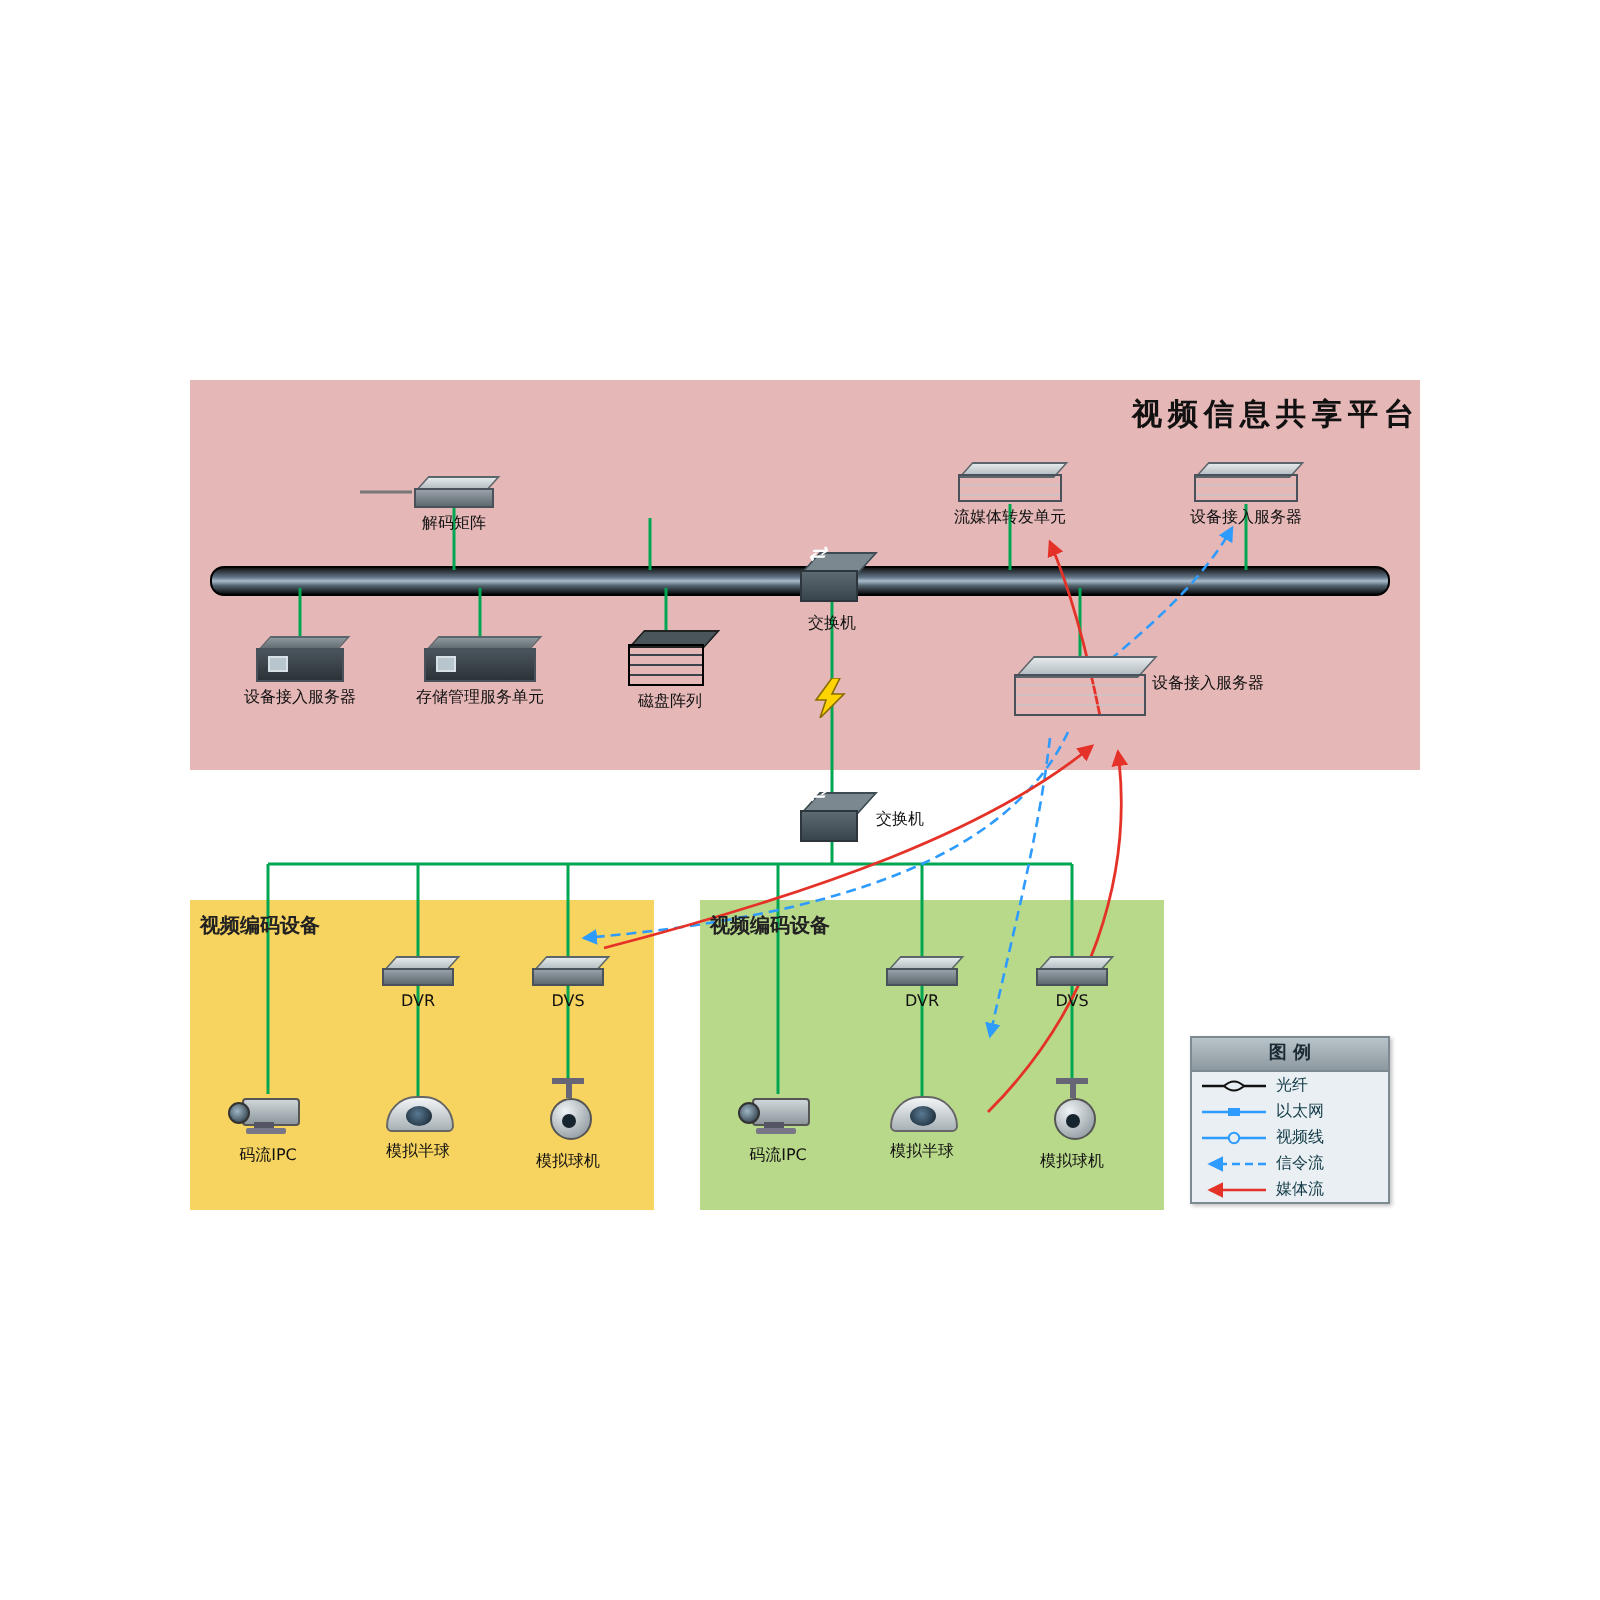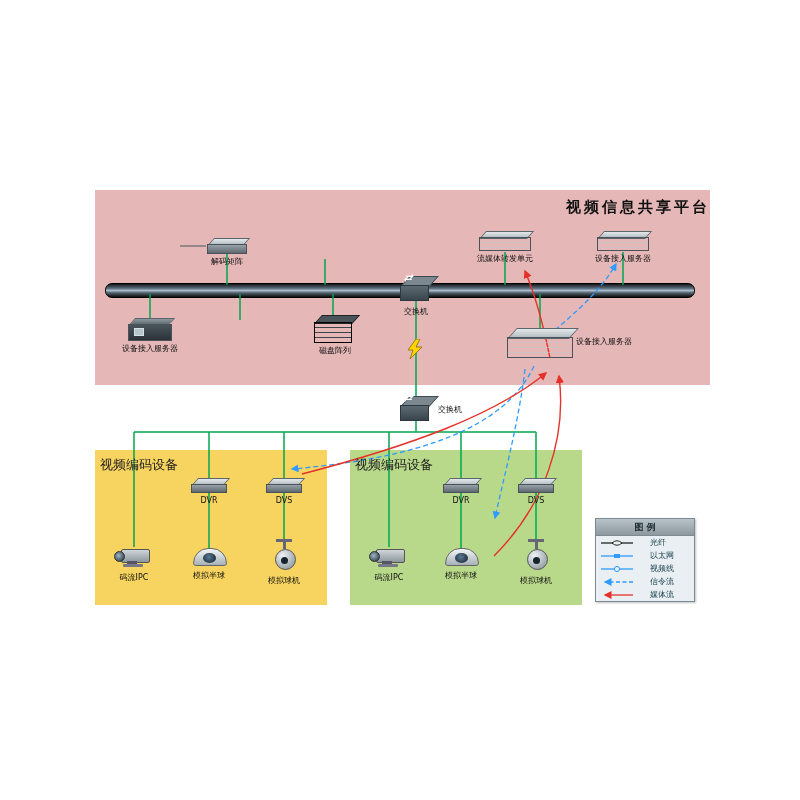--- a/index.html
+++ b/index.html
@@ -2,21 +2,21 @@
 <html><head>
 <meta charset="utf-8">
 <style>
   html,body{margin:0;padding:0;background:#fff;}
   #stage{position:relative;width:800px;height:800px;background:#fff;overflow:hidden;
          font-family:"DejaVu Sans","Liberation Sans",sans-serif;}
   .region{position:absolute;z-index:0;}
   #region-platform{left:95px;top:190px;width:615px;height:195px;background:#e5b7b7;}
   #region-enc-left{left:95px;top:450px;width:232px;height:155px;background:#f7d35f;}
   #region-enc-right{left:350px;top:450px;width:232px;height:155px;background:#b9d98a;}
-  .region-label{position:absolute;font-size:13px;font-weight:normal;color:#222;white-space:nowrap;z-index:4;}
+  .region-label{position:absolute;font-size:10px;font-weight:bold;color:#222;white-space:nowrap;z-index:4;}
   #page-title{position:absolute;left:534px;top:198px;width:176px;font-size:15px;font-weight:bold;
               letter-spacing:3px;color:#111;z-index:4;white-space:nowrap;text-align:right;}
   #bus{position:absolute;left:105px;top:283px;width:588px;height:13px;border-radius:7px;z-index:1;
        border:1px solid #000;
        background:linear-gradient(to bottom,#161616 0%,#5f7284 35%,#a9bccb 50%,#53636f 68%,#0c0c0c 100%);
        background-blend-mode:normal;}
   #conn{position:absolute;left:0;top:0;z-index:2;pointer-events:none;}
   .dev{position:absolute;display:flex;flex-direction:column;align-items:center;z-index:3;}
   .lbl{margin-top:3px;font-size:8px;line-height:1.15;color:#111;white-space:nowrap;text-align:center;}
   .lbl-free{position:absolute;font-size:8px;color:#111;white-space:nowrap;z-index:4;}
@@ -90,21 +90,21 @@
   
   #bolt{position:absolute;left:406px;top:339px;z-index:4;}
 
   
   #legend{position:absolute;left:595px;top:518px;width:98px;z-index:4;border:1px solid #7e8a91;
           background:#e9eff3;box-shadow:1px 1px 2px rgba(0,0,0,.25);}
   #legend-header{height:16px;line-height:16px;text-align:center;font-size:9px;font-weight:bold;color:#1c2a33;
           background:linear-gradient(#b9c4ca,#8d999f);border-bottom:1px solid #7e8a91;}
   .lg-row{display:flex;align-items:center;height:13px;padding:0 4px;}
   .lg-sym{width:34px;flex:0 0 34px;}
-  .lg-lbl{font-size:8px;color:#123a46;margin-left:16px;white-space:nowrap;}
+  .lg-lbl{font-size:8px;color:#123a46;margin-left:4px;white-space:nowrap;}
 </style>
 </head>
 <body>
 
 <div id="stage">
 
   <div class="region" id="region-platform"></div>
   <div class="region" id="region-enc-left"></div>
   <div class="region" id="region-enc-right"></div>
 
@@ -201,20 +201,27 @@
   <div class="lbl-free" style="left:404px;top:306px;">交换机</div>
 
   <div class="dev" style="left:110px;top:318px;width:80px;">
     <span class="flat3d dark" style="width:44px;height:23px;">
         <i class="f3t"></i>
         <i class="f3f"></i>
       </span>
     <span class="lbl">设备接入服务器</span>
   </div>
 
+  <div class="dev" style="left:198px;top:318px;width:84px;">
+    <span class="flat3d dark" style="width:56px;height:23px;">
+        <i class="f3t"></i>
+        <i class="f3f"></i>
+      </span>
+    <span class="lbl">存储管理服务单元</span>
+  </div>
 
   <div class="dev" style="left:300px;top:315px;width:70px;">
     <span class="diskarr">
         <i class="da-top"></i>
         <i class="da-f"></i>
       </span>
     <span class="lbl">磁盘阵列</span>
   </div>
 
   <div class="dev" style="left:505px;top:328px;width:70px;">

